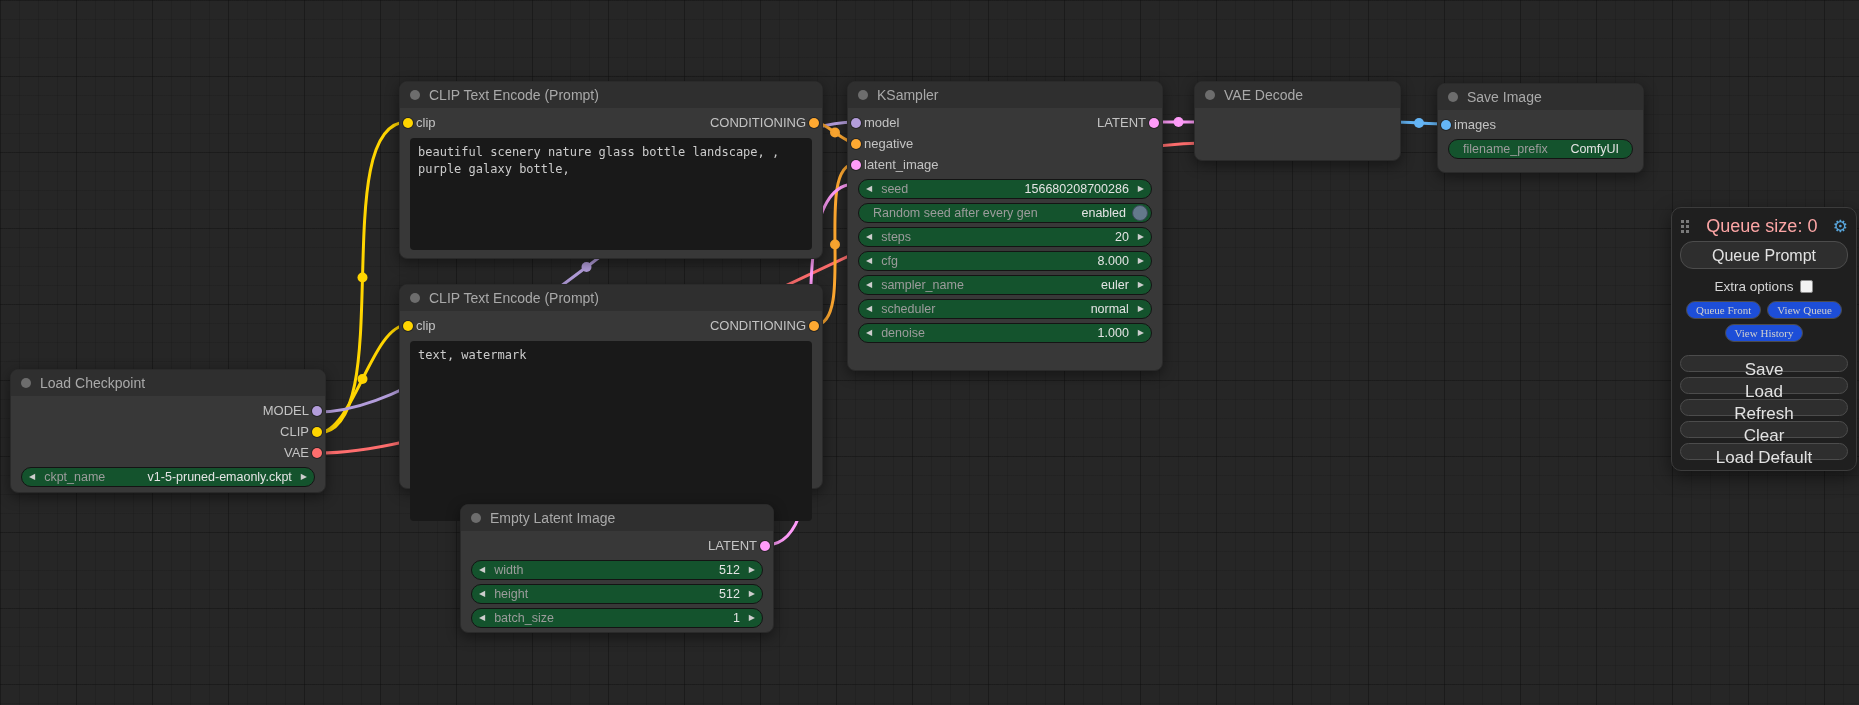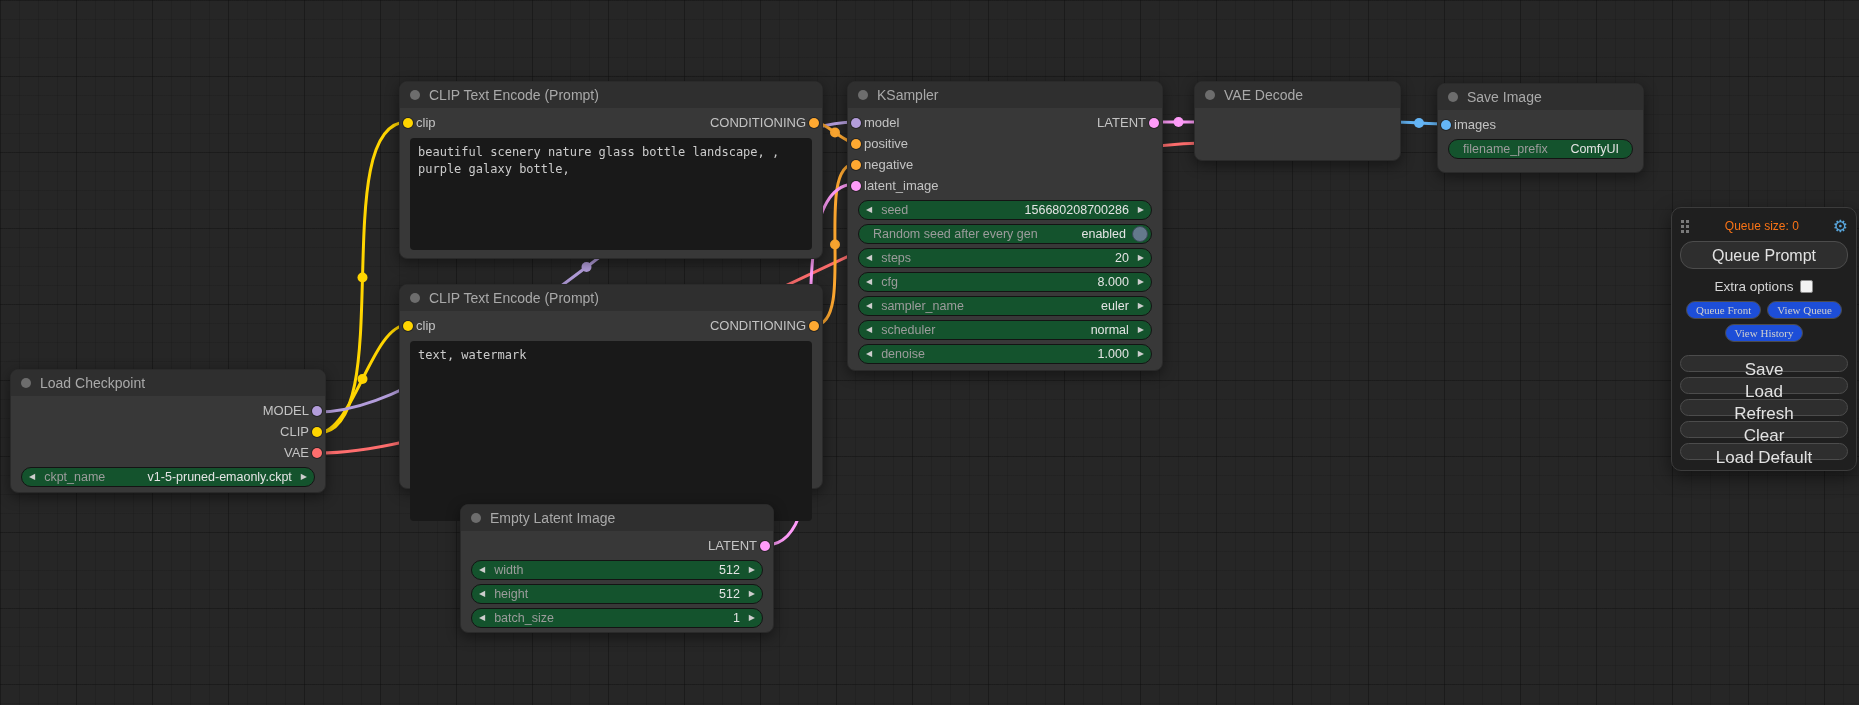--- a/index.html
+++ b/index.html
@@ -46,21 +46,21 @@
     box-sizing:border-box;overflow:hidden;white-space:pre-wrap;}
 
   #queue-panel{position:absolute;left:1671px;top:207px;width:186px;z-index:3;
     background:#1f1f1f;border:1px solid #3c3c3c;border-radius:10px;
     padding:7px 8px 10px;box-sizing:border-box;color:#d6d6d6;
     box-shadow:0 6px 18px rgba(0,0,0,.5);}
   .qheader{display:flex;align-items:center;height:22px;margin-bottom:4px;}
   .drag-dots{width:11px;height:15px;flex:none;
     background-image:radial-gradient(circle,#7a7a7a 1.5px,transparent 1.7px);
     background-size:5px 5px;cursor:grab;}
-  .qsize{flex:1;text-align:center;font-size:12px;color:#f97316;}
+  .qsize{flex:1;text-align:center;font-size:18px;color:#fca5a5;}
   .gear{font-size:17px;line-height:1;cursor:pointer;flex:none;}
   .qbtn{display:block;width:100%;background:#2e2e2e;border:1px solid #4c4c4c;border-radius:13px;
     color:#e2e2e2;text-align:center;box-sizing:border-box;cursor:pointer;font-family:inherit;}
   .qbtn.primary{height:28px;font-size:16px;line-height:26px;margin-bottom:6px;}
   .extra-row{display:flex;align-items:center;justify-content:center;gap:7px;height:23px;
     font-size:13.5px;margin-bottom:3px;}
   .checkbox{width:13px;height:13px;background:#f2f2f2;border:1px solid #8a8a8a;
     border-radius:2px;box-sizing:border-box;cursor:pointer;}
   .small-row{display:flex;justify-content:center;gap:6px;margin-bottom:5px;}
   .sbtn{background:#1d4ed8;border:1px solid #4c4c4c;border-radius:9px;color:#cfcfcf;
@@ -191,24 +191,20 @@
     </div>
     <div class="rows">
       <div class="srow">
         <span class="port in" style="background:var(--c-model)"></span>
         <span>model</span>
         <span class="rlabel">LATENT</span>
         <span class="port out" style="background:var(--c-latent)"></span>
       </div>
       <div class="srow">
         <span class="port in" style="background:var(--c-conditioning)"></span>
-        <span>positive</span>
-      </div>
-      <div class="srow">
-        <span class="port in" style="background:var(--c-conditioning)"></span>
         <span>negative</span>
       </div>
       <div class="srow">
         <span class="port in" style="background:var(--c-latent)"></span>
         <span>latent_image</span>
       </div>
       <div class="widget">
         <span class="arrow">◀</span>
         <span class="wlabel">seed</span>
         <span class="wvalue">156680208700286</span>

